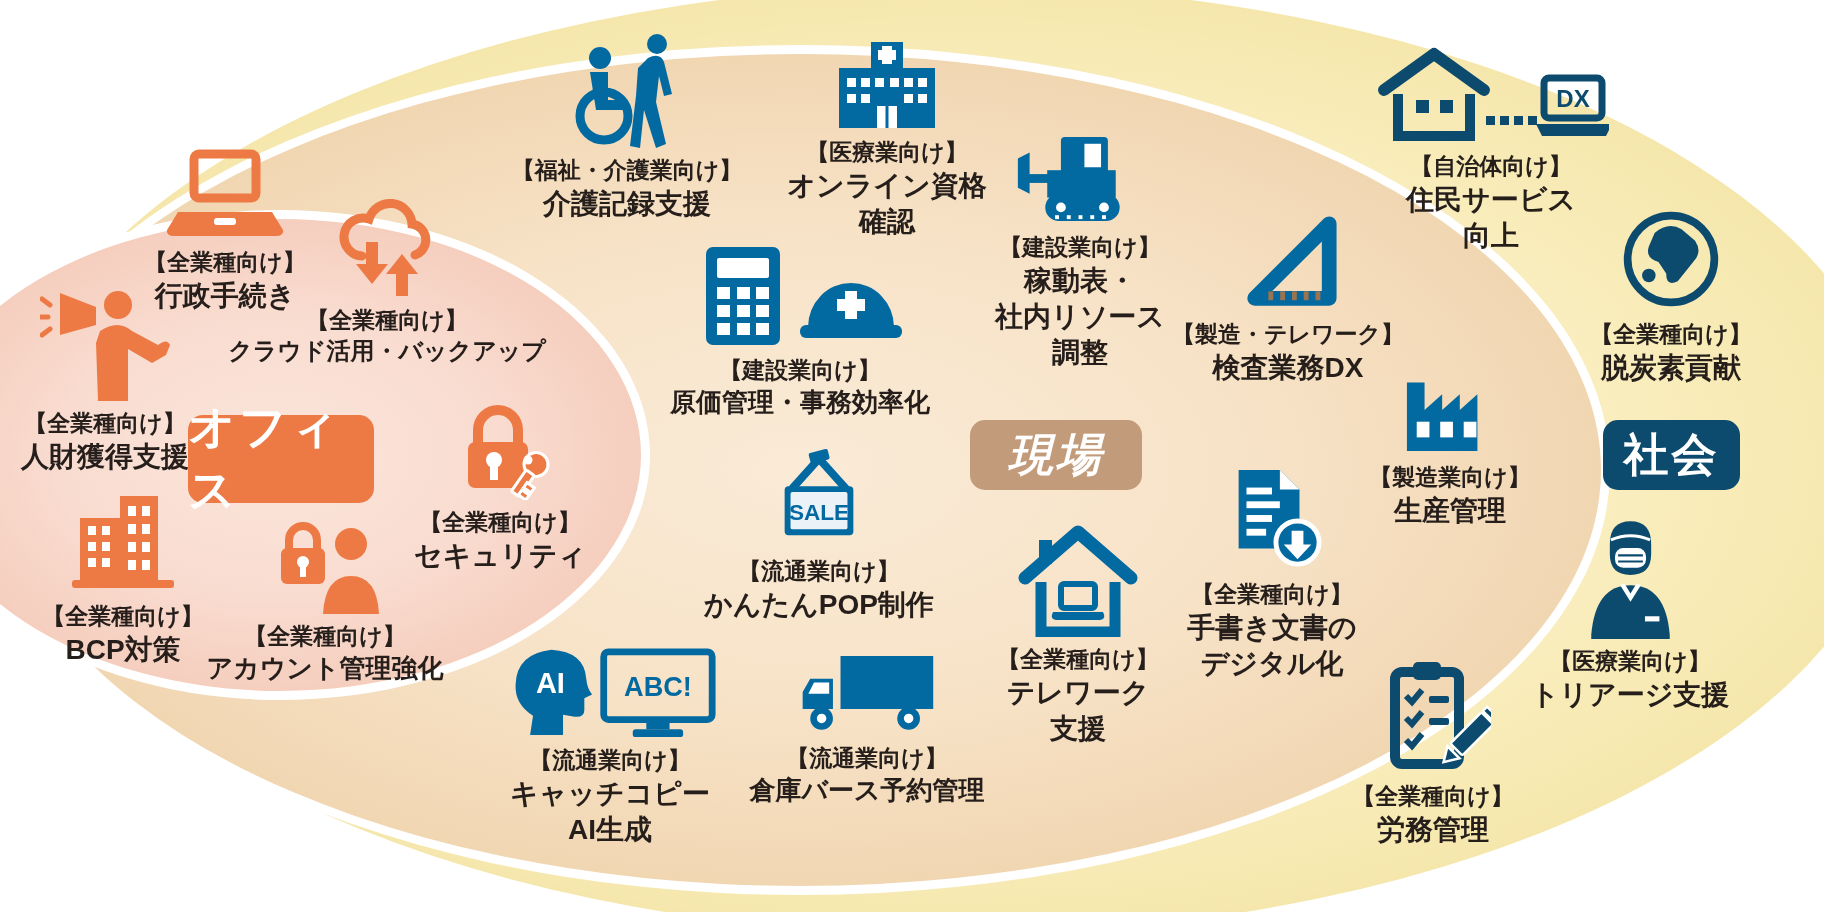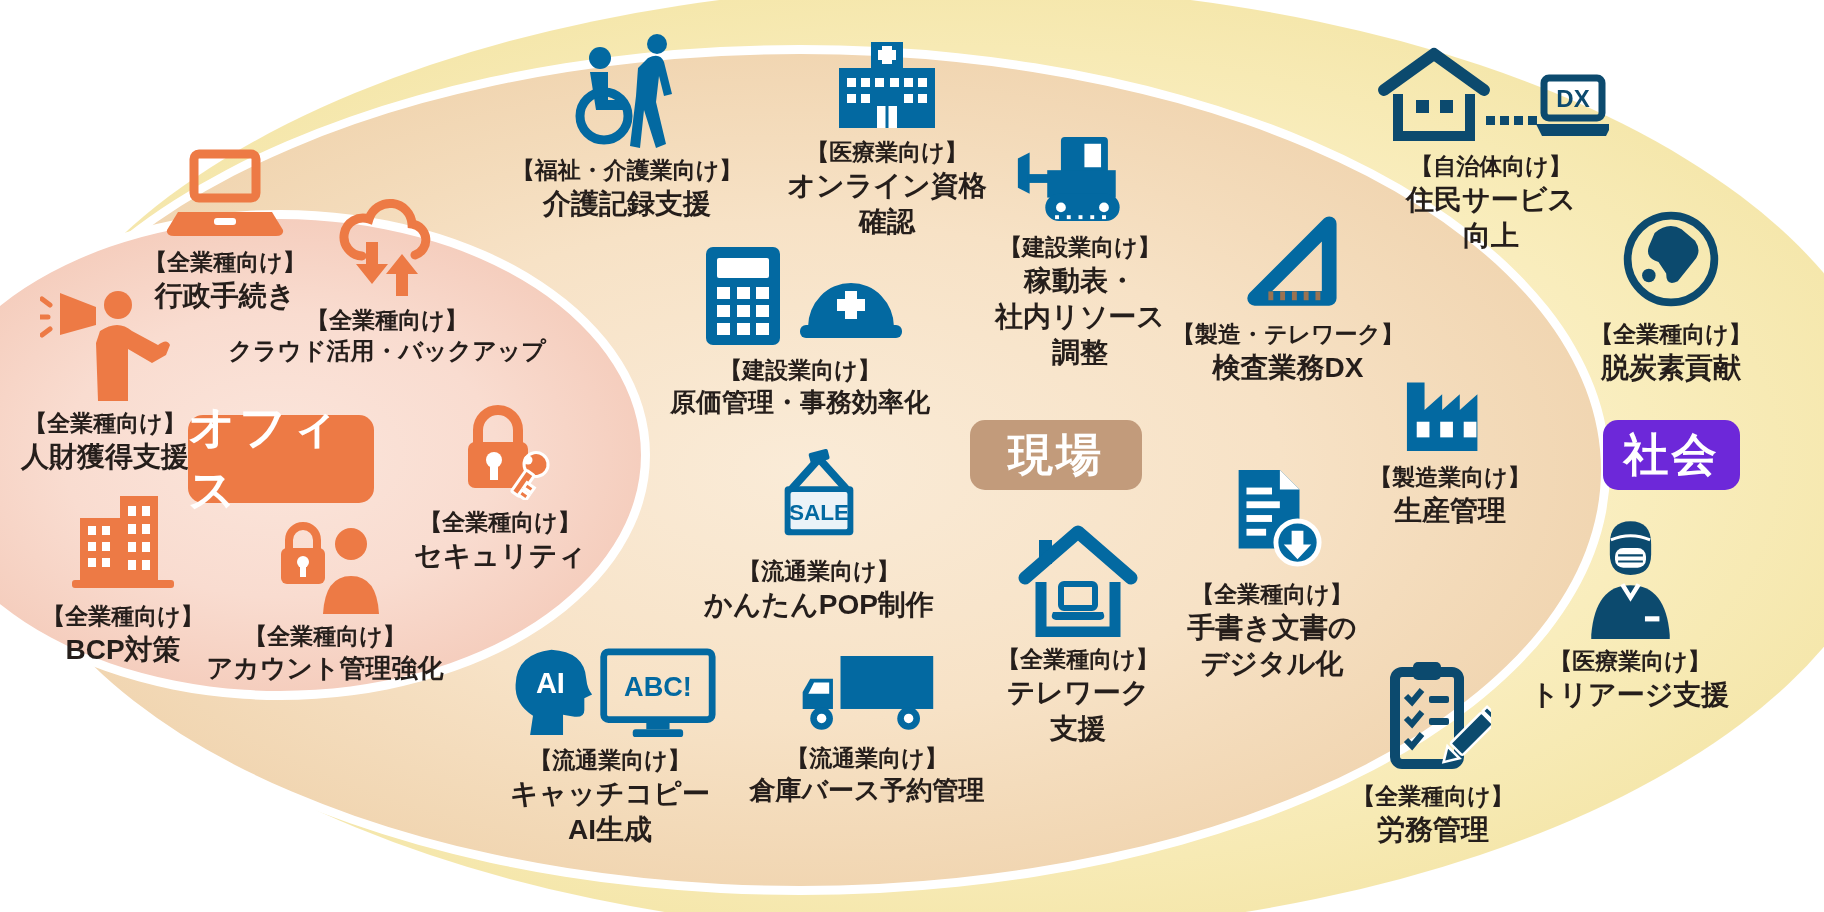--- a/index.html
+++ b/index.html
@@ -8,22 +8,22 @@
   .ellipse{position:absolute;border-radius:50%;box-sizing:border-box;}
   .ellipse.outer{left:10px;top:-15px;width:1890px;height:950px;
     background:radial-gradient(closest-side,#FCF6DA 0%,#FBF0C5 60%,#F5E7AC 100%);}
   .ellipse.middle{left:-10px;top:45px;width:1620px;height:850px;border:9px solid #fff;
     background:radial-gradient(closest-side,#FAEBD7 0%,#F7E2C6 60%,#F1D6B2 100%);}
   .ellipse.inner{left:-90px;top:210px;width:740px;height:490px;border:9px solid #fff;
     background:radial-gradient(closest-side,#FBE5DB 0%,#F9DCD0 60%,#F5CEBE 100%);}
   .badge{position:absolute;display:flex;align-items:center;justify-content:center;
          color:#fff;font-weight:bold;letter-spacing:3px;border-radius:15px;z-index:6;}
   .badge.office{left:188px;top:415px;width:186px;height:88px;background:#ED7A45;font-size:47px;}
-  .badge.genba{left:970px;top:420px;width:172px;height:70px;background:#C29B7B;font-size:45px;}
-  .badge.shakai{left:1603px;top:420px;width:137px;height:70px;background:#6d28d9;font-size:45px;}
+  .badge.genba{left:970px;top:420px;width:172px;height:70px;background:#C29B7B;font-size:45px;font-style:italic;}
+  .badge.shakai{left:1603px;top:420px;width:137px;height:70px;background:#0c4a6e;font-size:45px;}
   .item{position:absolute;display:flex;flex-direction:column;align-items:center;
         text-align:center;color:#251E1B;z-index:5;}
   .icn{display:flex;align-items:flex-end;justify-content:center;margin-bottom:8px;}
   .icn svg{display:block;}
   .z-orange .icn{color:#ED7A45;}
   .z-tan .icn{color:#0369a1;}
   .z-amber .icn{color:#0c4a6e;}
   .bracket{font-size:23px;font-weight:700;line-height:1.3;}
   .ttl{font-size:28px;font-weight:800;line-height:1.28;white-space:pre-line;}
   .ttl.sm{font-size:26px;}

